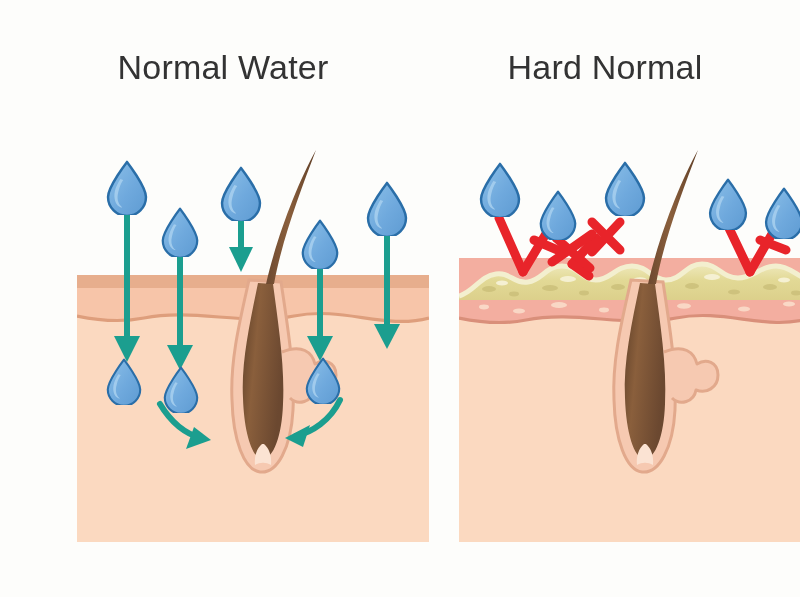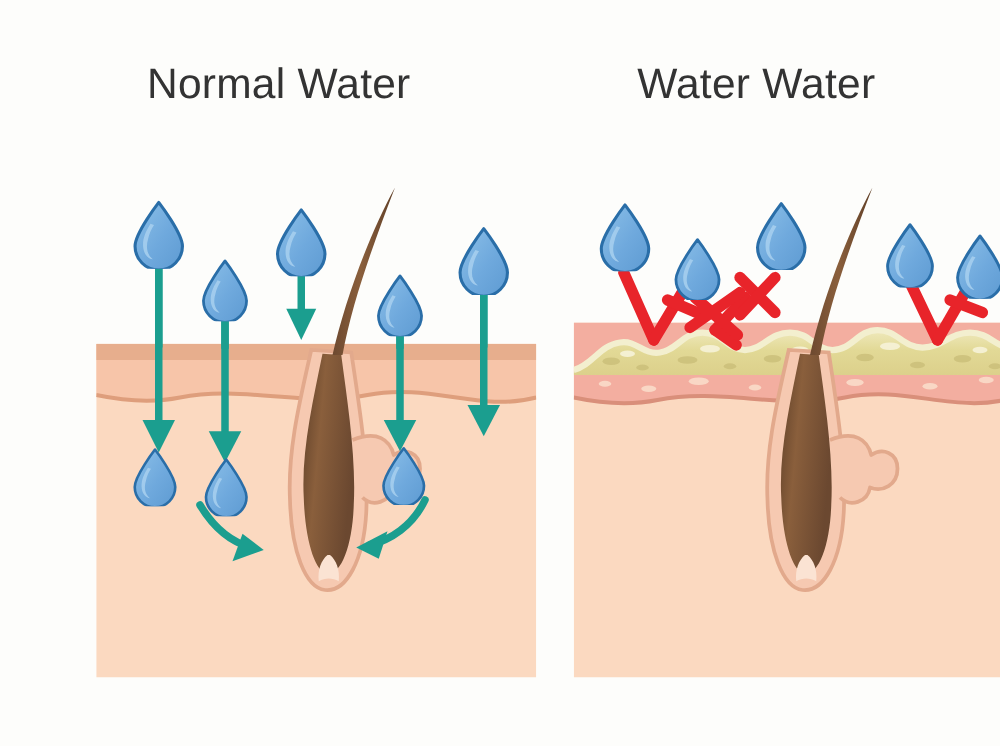--- a/index.html
+++ b/index.html
@@ -24,21 +24,21 @@
   #title-hard{left:415px;top:48px;width:352px;}
   svg{display:block;}
 </style>
 </head>
 <body>
 
 <div id="stage">
 
   <div class="panel-title" id="title-normal">Normal Water</div>
 
-  <div class="panel-title" id="title-hard">Water Water</div>
+  <div class="panel-title" id="title-hard">Hard Normal</div>
 
   <svg width="800" height="597" viewBox="0 0 800 597">
     <defs>
       <linearGradient id="dropGrad" x1="0" y1="0" x2="1" y2="1">
         <stop offset="0%" stop-color="#8cc0e8"></stop>
         <stop offset="55%" stop-color="#6fa9dd"></stop>
         <stop offset="100%" stop-color="#5e9bd2"></stop>
       </linearGradient>
       <linearGradient id="hairGrad" x1="0" y1="0" x2="1" y2="0">
         <stop offset="0%" stop-color="#6d4930"></stop>

